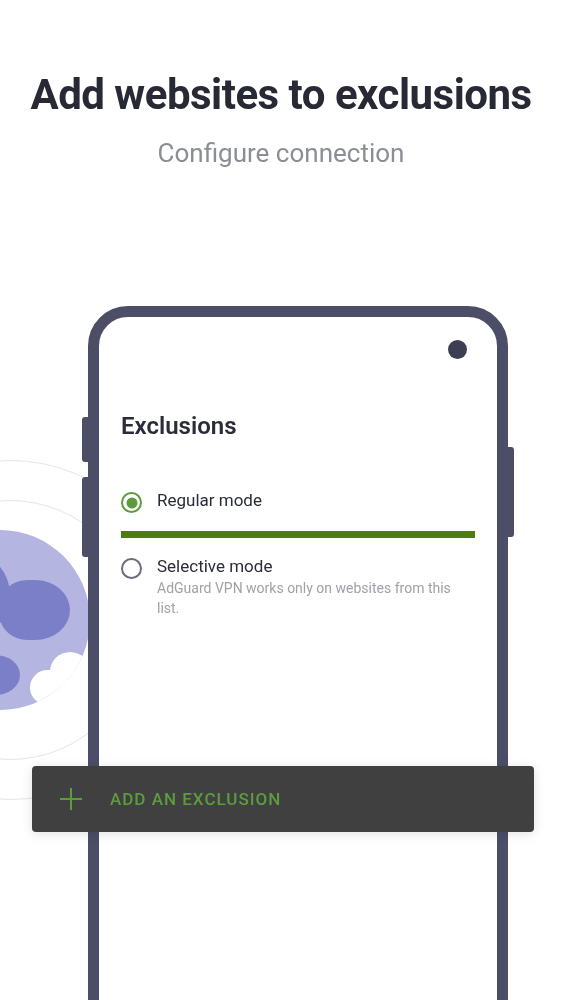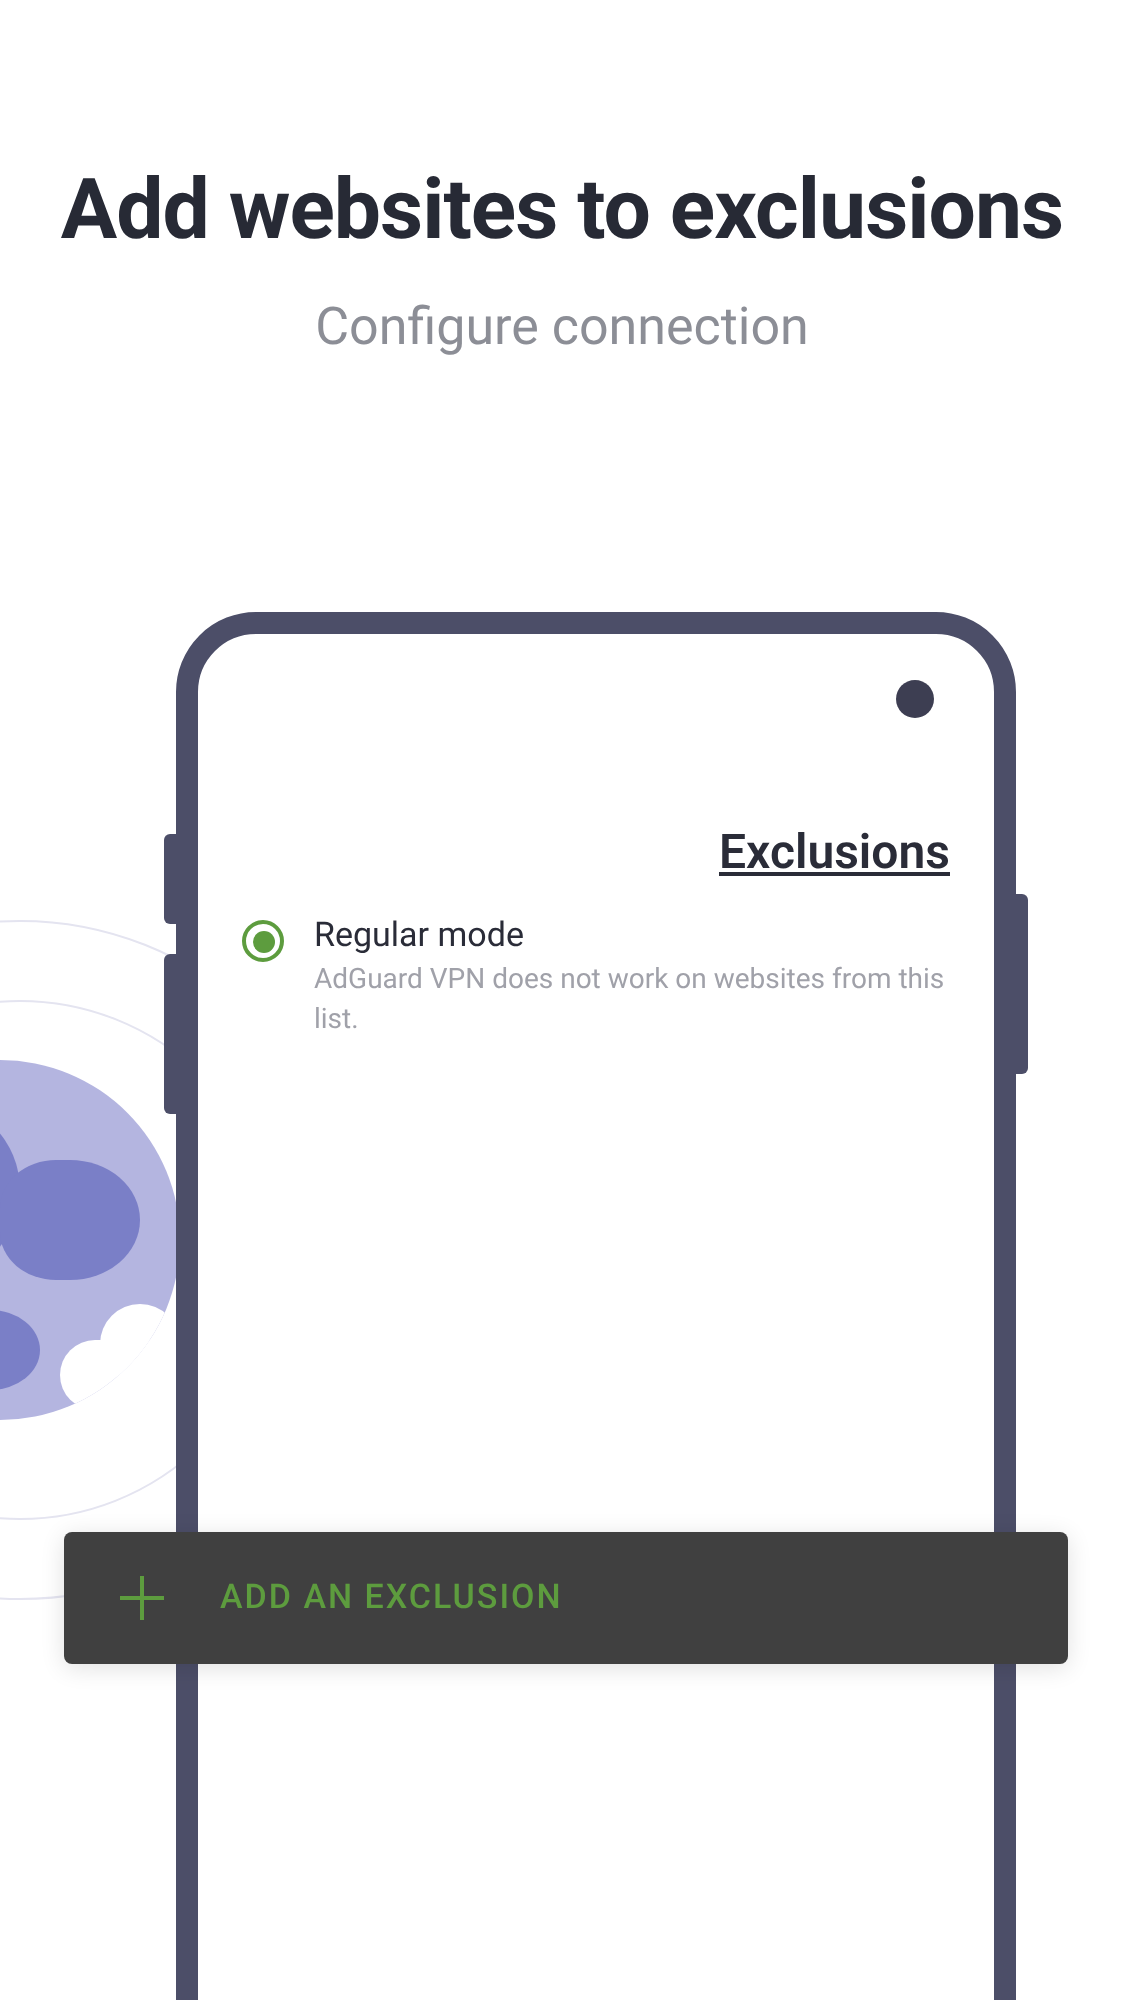--- a/index.html
+++ b/index.html
@@ -11,21 +11,20 @@
       font-family: -apple-system, BlinkMacSystemFont, 'Segoe UI', Roboto, sans-serif;
       width: 562px;
       height: 1000px;
       background: #fff;
       position: relative;
       overflow: hidden;
     }
     .header {
       text-align: center;
       padding-top: 70px;
-      margin-top: 11px;
     }
     .title {
       font-size: 42px;
       font-weight: 700;
       color: #272a35;
       line-height: 1.2;
       letter-spacing: -0.5px;
     }
     .subtitle {
       font-size: 26px;
@@ -156,25 +155,25 @@
       top: 23px;
       width: 19px;
       height: 19px;
       background: #3d3e52;
       border-radius: 50%;
     }
     .phone-content {
       padding: 95px 22px 0;
     }
     .phone-title {
-      text-align: right;
+      text-align: left;
       font-size: 24px;
       font-weight: 600;
       color: #2a2c38;
-      text-decoration: underline;
+      margin-bottom: 32px;
     }
     .mode-option {
       display: flex;
       align-items: flex-start;
       padding: 18px 0;
       border-bottom: 7px solid #4d7c0f;
     }
     .mode-option:last-of-type {
       border-bottom: none;
     }
@@ -287,23 +286,29 @@
   <div class="phone-button-left-2"></div>
   <div class="phone-button-right"></div>
   <div class="phone-camera"></div>
   <div class="phone-content">
     <h2 class="phone-title">Exclusions</h2>
 
     <div class="mode-option">
       <div class="radio selected"></div>
       <div class="mode-text">
         <div class="mode-label">Regular mode</div>
-        <div class="mode-desc">AdGuard VPN does not work on websites from this list.</div>
       </div>
     </div>
 
+    <div class="mode-option">
+      <div class="radio"></div>
+      <div class="mode-text">
+        <div class="mode-label">Selective mode</div>
+        <div class="mode-desc">AdGuard VPN works only on websites from this list.</div>
+      </div>
+    </div>
   </div>
 </div>
 
 <div class="add-button">
   <div class="add-icon"></div>
   <span class="add-label">ADD AN EXCLUSION</span>
 </div>
 
 </body></html>

